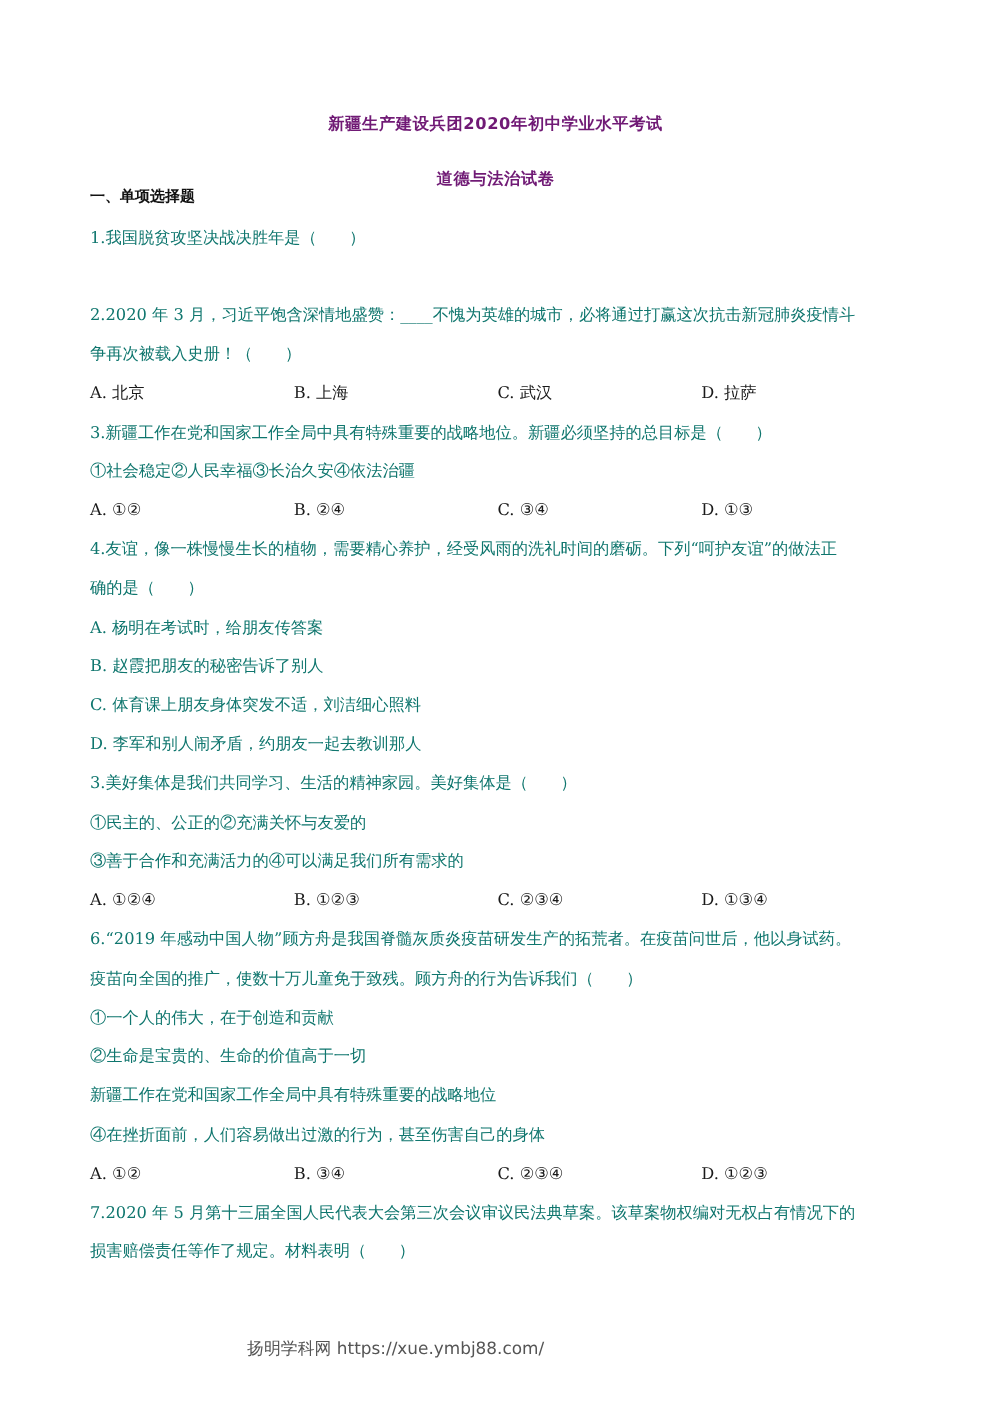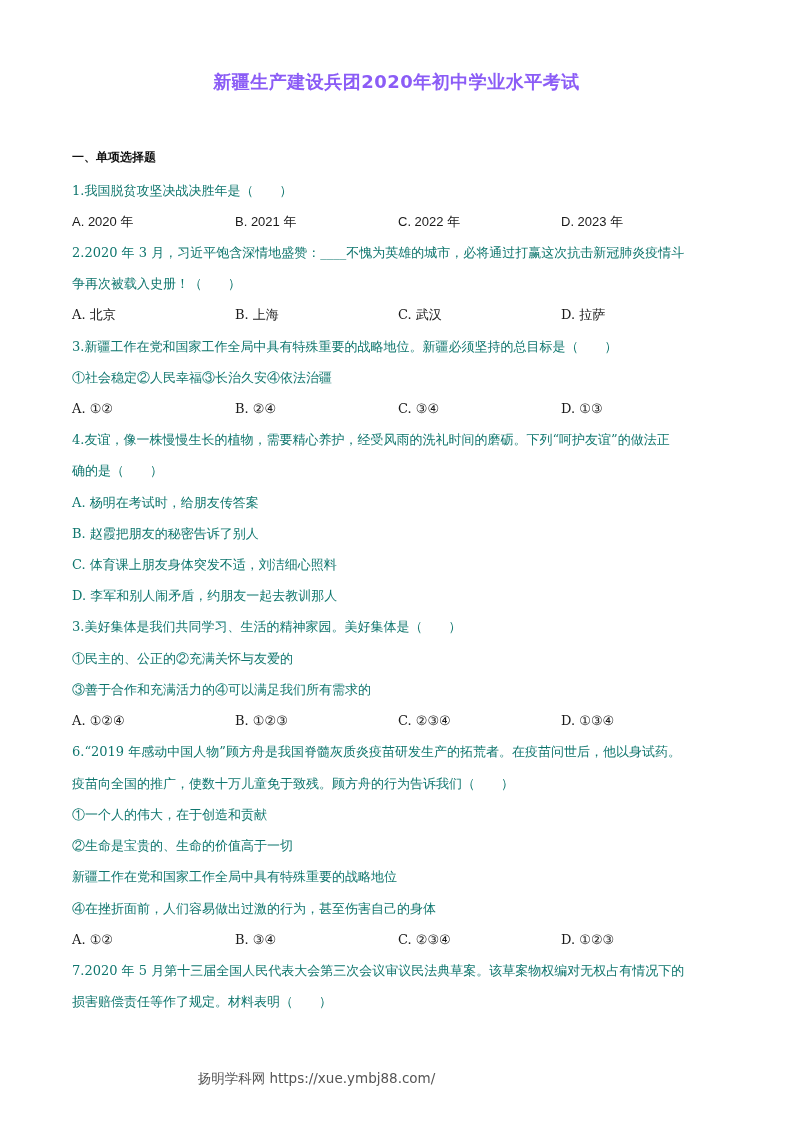--- a/index.html
+++ b/index.html
@@ -5,21 +5,21 @@
     html, body { margin: 0; padding: 0; background: #ffffff; }
     body {
       width: 793px; height: 1122px; position: relative; overflow: hidden;
       font-family: "DejaVu Serif", "Liberation Serif", serif;
       color: #1a1a1a;
     }
     .page { position: absolute; left: 0; top: 0; width: 793px; height: 1122px; }
     .title {
       position: absolute; left: 0; width: 793px; text-align: center;
       font-family: "DejaVu Sans", "Liberation Sans", sans-serif;
-      font-weight: bold; font-size: 18px; color: #8b5cf6; letter-spacing: 0.5px;
+      font-weight: bold; font-size: 13px; color: #701a75; letter-spacing: 0.5px; margin-top: 20px;
     }
     .title1 { top: 70px; }
     .title2 { top: 114px; }
     .section {
       position: absolute; left: 72px; top: 149px;
       font-family: "DejaVu Sans", "Liberation Sans", sans-serif;
       font-weight: bold; font-size: 12px; color: #111;
     }
     .line {
       position: absolute; left: 72px; font-size: 13px; white-space: nowrap; color: #0f766e;
@@ -37,30 +37,25 @@
       font-family: "DejaVu Sans", "Liberation Sans", sans-serif;
       font-size: 13.5px; color: #555;
     }
   </style>
 </head>
 <body>
 
 <div class="page">
 
   <div class="title title1">新疆生产建设兵团2020年初中学业水平考试</div>
+  <div class="title title2">道德与法治试卷</div>
 
   <div class="section">一、单项选择题</div>
 
   <div class="line" style="top:182px">1.我国脱贫攻坚决战决胜年是（　　）</div>
-  <div class="opts" style="top:213px">
-    <span class="opt o0 num">A. 2020 年</span>
-    <span class="opt o1 num">B. 2021 年</span>
-    <span class="opt o2 num">C. 2022 年</span>
-    <span class="opt o3 num">D. 2023 年</span>
-  </div>
 
   <div class="line" style="top:244px">2.2020 年 3 月，习近平饱含深情地盛赞：____不愧为英雄的城市，必将通过打赢这次抗击新冠肺炎疫情斗</div>
   <div class="line" style="top:275px">争再次被载入史册！（　　）</div>
   <div class="opts" style="top:306px">
     <span class="opt o0">A.  北京</span>
     <span class="opt o1">B.  上海</span>
     <span class="opt o2">C.  武汉</span>
     <span class="opt o3">D.  拉萨</span>
   </div>
 

